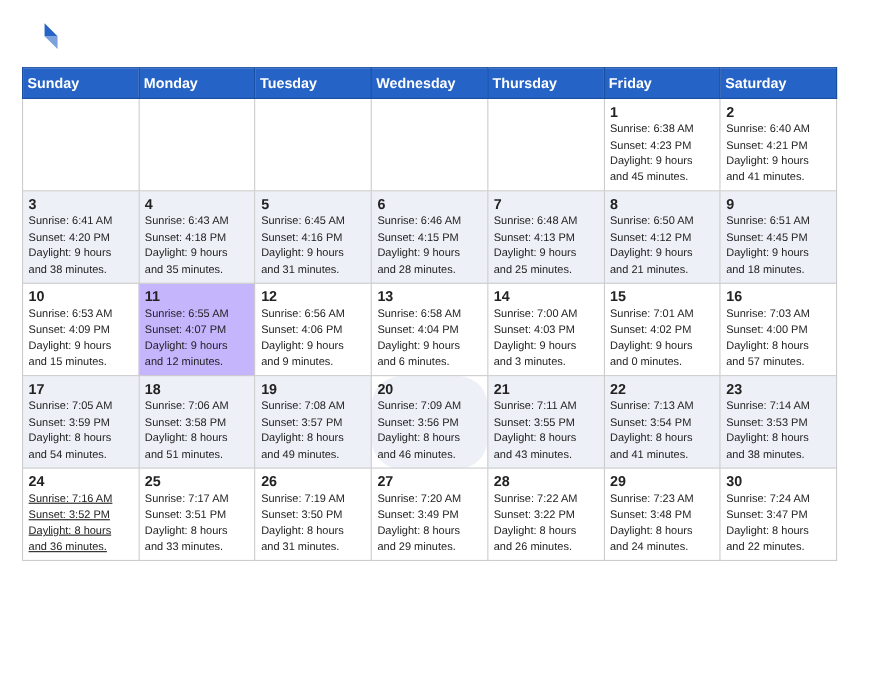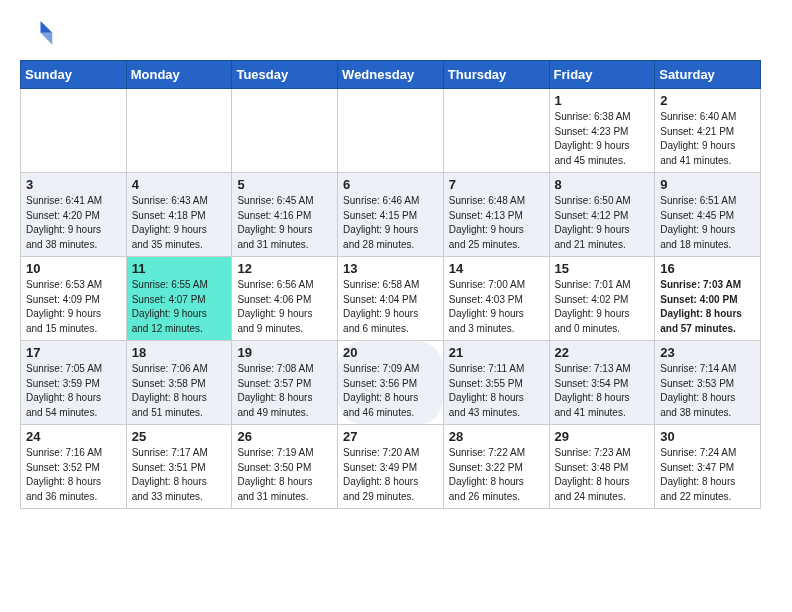--- a/index.html
+++ b/index.html
@@ -206,21 +206,21 @@
           </td>
         </tr>
         <tr>
           <td style="background: rgb(255, 255, 255);">
             <span class="day-num">10</span>
             <div class="day-info" style="white-space: pre-line;">Sunrise: 6:53 AM
 Sunset: 4:09 PM
 Daylight: 9 hours
 and 15 minutes.</div>
           </td>
-          <td style="background: #5eead4;">
+          <td style="background: #c4b5fd;">
             <span class="day-num">11</span>
             <div class="day-info" style="white-space: pre-line;">Sunrise: 6:55 AM
 Sunset: 4:07 PM
 Daylight: 9 hours
 and 12 minutes.</div>
           </td>
           <td style="background: rgb(255, 255, 255);">
             <span class="day-num">12</span>
             <div class="day-info" style="white-space: pre-line;">Sunrise: 6:56 AM
 Sunset: 4:06 PM
@@ -243,21 +243,21 @@
           </td>
           <td style="background: rgb(255, 255, 255);">
             <span class="day-num">15</span>
             <div class="day-info" style="white-space: pre-line;">Sunrise: 7:01 AM
 Sunset: 4:02 PM
 Daylight: 9 hours
 and 0 minutes.</div>
           </td>
           <td style="background: rgb(255, 255, 255);">
             <span class="day-num">16</span>
-            <div class="day-info" style="white-space: pre-line; font-weight: bold;">Sunrise: 7:03 AM
+            <div class="day-info" style="white-space: pre-line;">Sunrise: 7:03 AM
 Sunset: 4:00 PM
 Daylight: 8 hours
 and 57 minutes.</div>
           </td>
         </tr>
         <tr>
           <td style="background: rgb(238, 240, 247);">
             <span class="day-num">17</span>
             <div class="day-info" style="white-space: pre-line;">Sunrise: 7:05 AM
 Sunset: 3:59 PM
@@ -303,21 +303,21 @@
             <span class="day-num">23</span>
             <div class="day-info" style="white-space: pre-line;">Sunrise: 7:14 AM
 Sunset: 3:53 PM
 Daylight: 8 hours
 and 38 minutes.</div>
           </td>
         </tr>
         <tr>
           <td style="background: rgb(255, 255, 255);">
             <span class="day-num">24</span>
-            <div class="day-info" style="white-space: pre-line;">Sunrise: 7:16 AM
+            <div class="day-info" style="white-space: pre-line; text-decoration: underline;">Sunrise: 7:16 AM
 Sunset: 3:52 PM
 Daylight: 8 hours
 and 36 minutes.</div>
           </td>
           <td style="background: rgb(255, 255, 255);">
             <span class="day-num">25</span>
             <div class="day-info" style="white-space: pre-line;">Sunrise: 7:17 AM
 Sunset: 3:51 PM
 Daylight: 8 hours
 and 33 minutes.</div>

